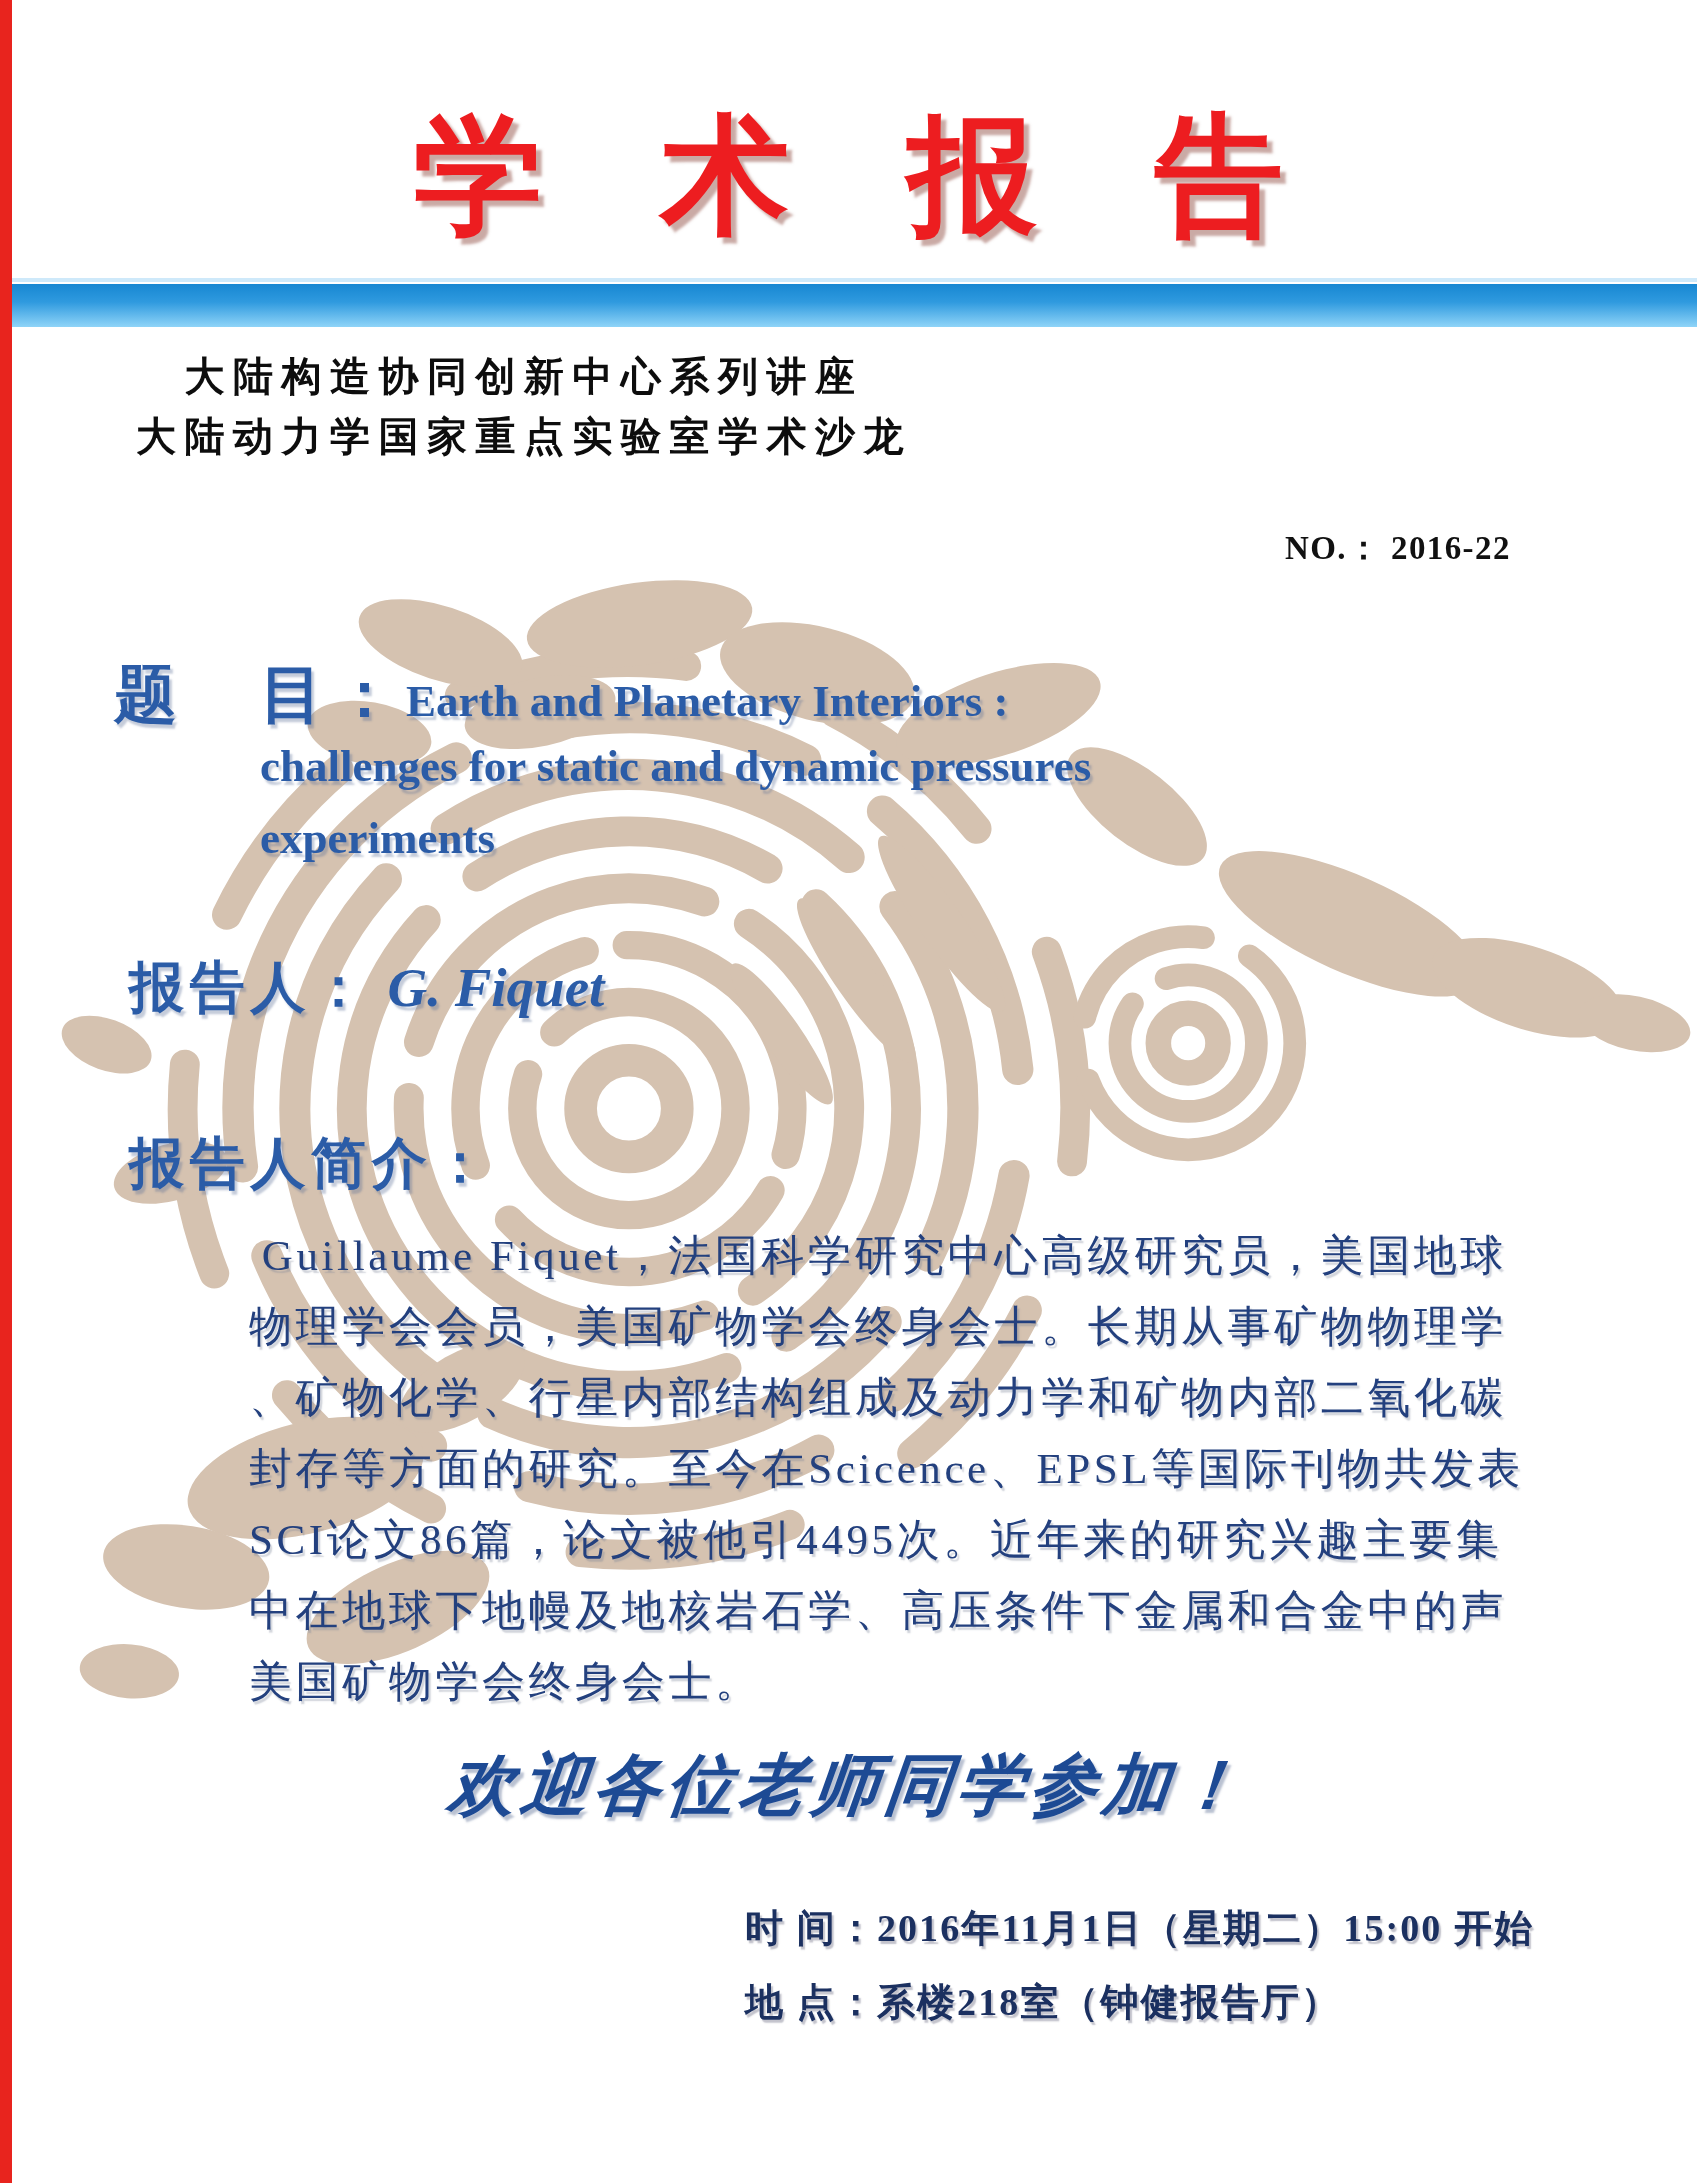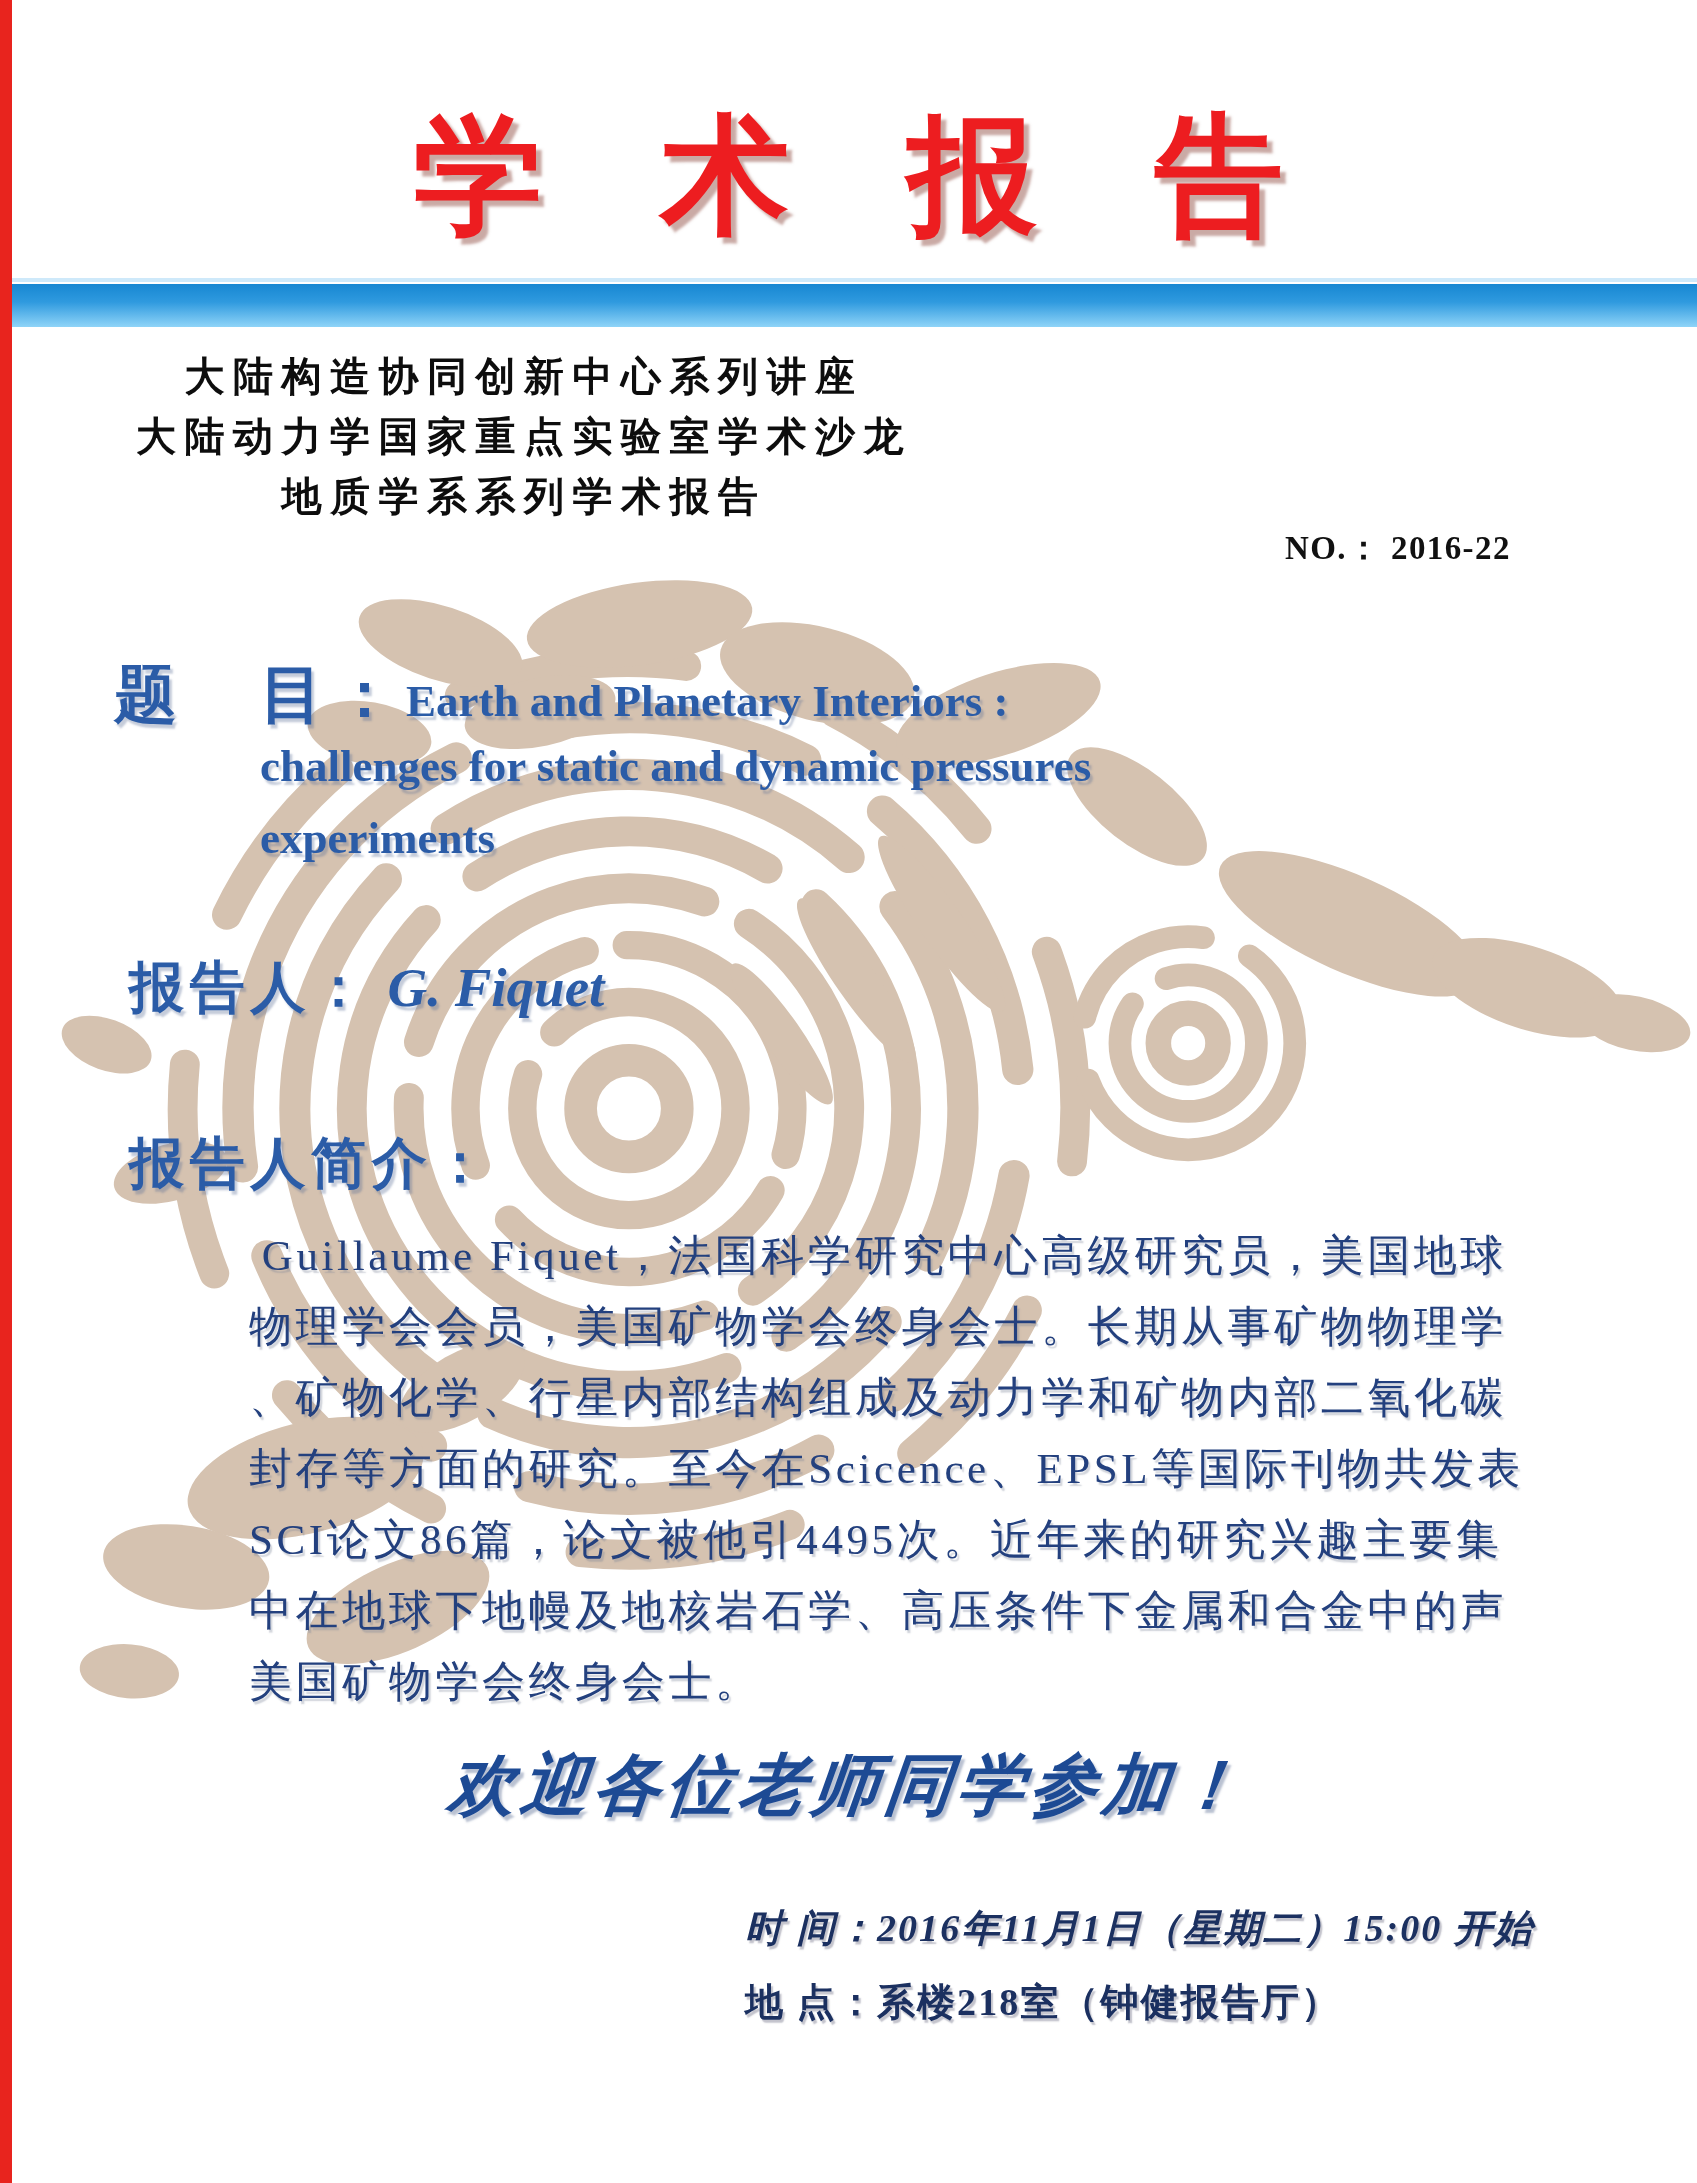--- a/index.html
+++ b/index.html
@@ -64,21 +64,21 @@
   .bio-body .bline { font-size:43px; height:71px; line-height:71px;
     letter-spacing:3.6px; white-space:nowrap; }
   .bio-body .bline.first { text-indent:12.8px; }
 
   .welcome { position:absolute; left:0; top:1740px; width:100%; text-align:center;
     z-index:1; font-size:67px; font-weight:bold; font-style:italic;
     color:#1D4A94; letter-spacing:5.7px; transform:skewX(-6deg);
     font-family:"Liberation Serif", serif;
     text-shadow:3.6px 4.3px 2.1px rgba(80,100,140,0.40); white-space:nowrap; }
 
-  .sched-time { position:absolute; left:745px; top:1903px; z-index:1;font-style:italic; }
+  .sched-time { position:absolute; left:745px; top:1903px; z-index:1; }
   .sched-place { position:absolute; left:745px; top:1977px; z-index:1; }
   .sched { font-size:38px; font-weight:bold; color:#1B3060; letter-spacing:2.1px;
     font-family:"Liberation Serif", serif; white-space:nowrap;
     text-shadow:2.1px 2.8px 1.4px rgba(120,120,140,0.45); }
 </style>
 </head>
 <body>
 
 <div class="page">
 
@@ -123,21 +123,20 @@
   <div class="red-edge"></div>
 
   <div class="main-title">学 术 报 告</div>
 
   <div class="bar-highlight"></div>
   <div class="blue-bar"></div>
 
   <div class="series layer">
     <div class="line">大陆构造协同创新中心系列讲座</div>
     <div class="line">大陆动力学国家重点实验室学术沙龙</div>
-    <div class="line">地质学系系列学术报告</div>
   </div>
 
   <div class="no-line">NO.： 2016-22</div>
 
   <div class="topic">
     <div class="row">
       <span class="cn-label">题　目：</span><span class="en">Earth and Planetary Interiors :</span>
     </div>
     <div class="row indent en">challenges for static and dynamic pressures</div>
     <div class="row indent en">experiments</div>

